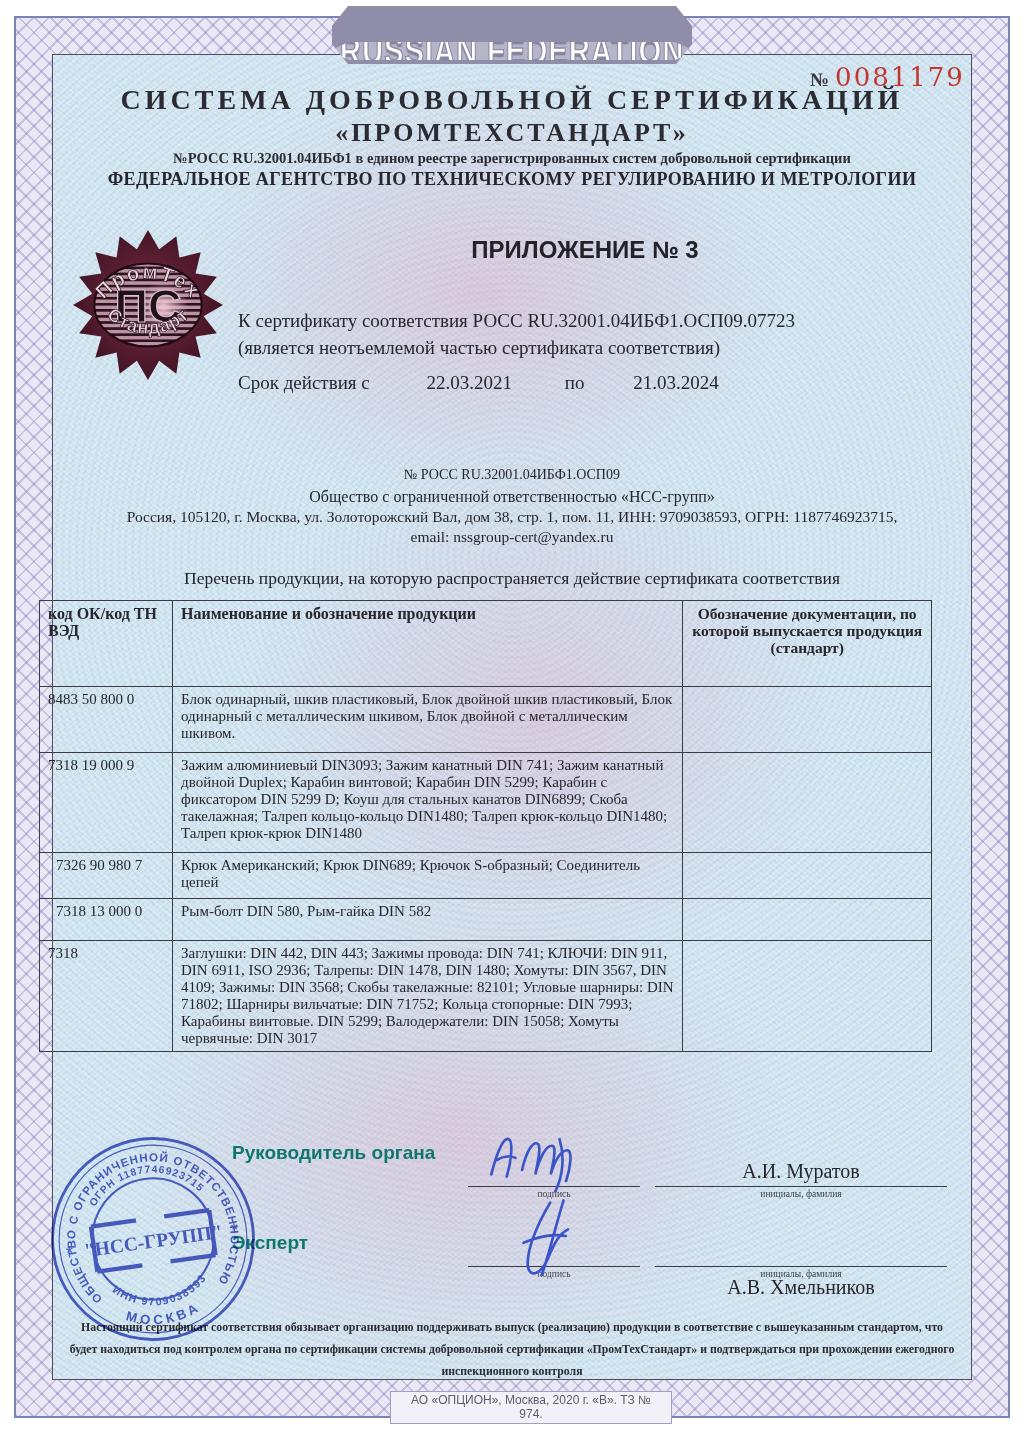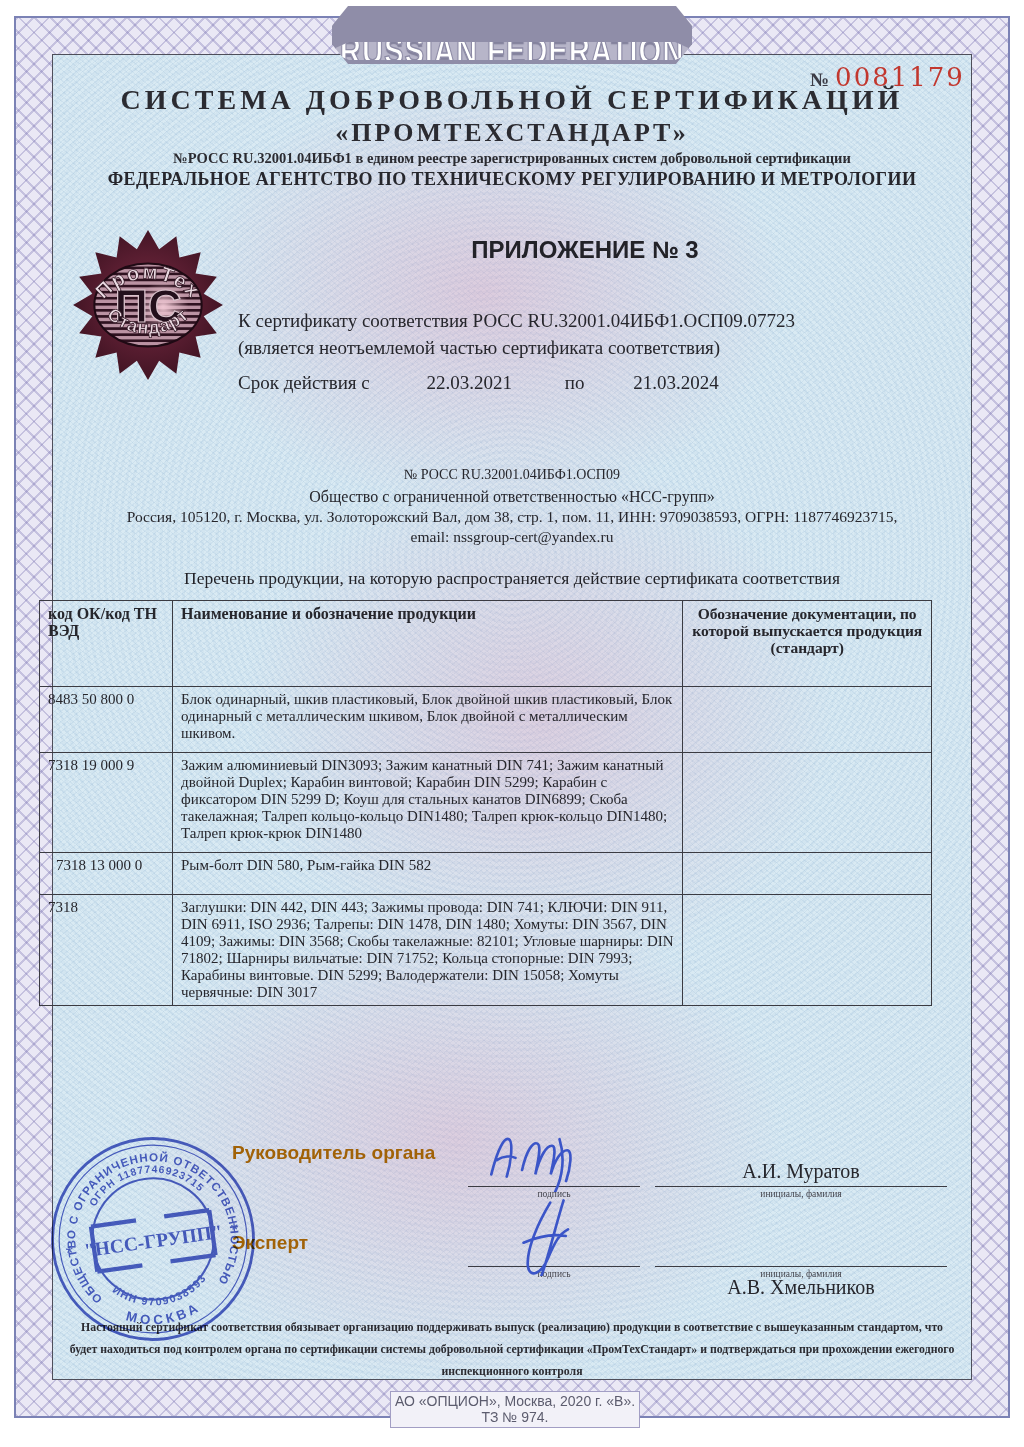--- a/index.html
+++ b/index.html
@@ -70,36 +70,36 @@
   th.c1{width:118px;text-align:left;font-size:16px;}
   th.c2{width:528px;text-align:left;font-size:16px;}
   th.c3{width:243px;text-align:center;font-weight:bold;font-size:15.5px;line-height:22px;padding-top:6px;}
   td.code{white-space:nowrap;}
   td.code.ind{padding-left:16px;}
   td.name{padding-right:44px;}
   tr.h{height:86px;} tr.r1{height:66px;} tr.r2{height:100px;} tr.r3{height:46px;} tr.r4{height:42px;} tr.r5{height:110px;}
 
   
   .sig-label{position:absolute;left:232px;z-index:3;font-family:"Liberation Sans",sans-serif;
-        font-weight:bold;font-size:19px;color:#a16207;}
+        font-weight:bold;font-size:19px;color:#0f766e;}
   .sig-line{position:absolute;border-top:1.5px solid #3b3b42;z-index:2;}
   .sig-cap{position:absolute;z-index:2;font-size:9.5px;color:#44444c;text-align:center;}
   .sig-name{position:absolute;z-index:2;font-size:20px;text-align:center;color:#26262c;}
   .sig-svg{position:absolute;z-index:4;}
 
   
   .stamp{position:absolute;left:44px;top:1130px;z-index:3;opacity:.88;mix-blend-mode:multiply;}
   .emblem{position:absolute;left:72px;top:224px;z-index:2;}
 
   
   .disclaimer{position:absolute;left:66px;top:1316px;width:892px;z-index:2;text-align:center;
         font-weight:bold;font-size:11.8px;line-height:22px;color:#2b2b31;}
   .printinfo{position:absolute;left:390px;top:1391px;width:248px;z-index:3;text-align:center;
-        font-family:"Liberation Sans",sans-serif;font-size:14px;color:#5c5c6e;
-        background:#f2f1f8;border:1px solid #a29ec4;padding:1px 0 2px;}
+        font-family:"Liberation Sans",sans-serif;font-size:12px;color:#5c5c6e;
+        background:#f2f1f8;border:1px solid #a29ec4;padding:1px 16px 2px;}
 </style>
 </head>
 <body>
 
 <div class="page">
 
   <div class="frame">
     <div class="inner"></div>
   </div>
 
@@ -175,20 +175,25 @@
     <tr class="r1">
       <td class="code">8483 50 800 0</td>
       <td class="name">Блок одинарный, шкив пластиковый, Блок двойной шкив пластиковый, Блок одинарный с металлическим шкивом, Блок двойной с металлическим шкивом.</td>
       <td></td>
     </tr>
     <tr class="r2">
       <td class="code">7318 19 000 9</td>
       <td class="name">Зажим алюминиевый DIN3093; Зажим канатный DIN 741; Зажим канатный двойной Duplex; Карабин винтовой; Карабин DIN 5299; Карабин с фиксатором DIN 5299 D; Коуш для стальных канатов DIN6899; Скоба такелажная; Талреп кольцо-кольцо DIN1480; Талреп крюк-кольцо DIN1480; Талреп крюк-крюк DIN1480</td>
       <td></td>
     </tr>
+    <tr class="r3">
+      <td class="code ind">7326 90 980 7</td>
+      <td class="name">Крюк Американский; Крюк DIN689; Крючок S-образный; Соединитель цепей</td>
+      <td></td>
+    </tr>
     <tr class="r4">
       <td class="code ind">7318 13 000 0</td>
       <td class="name">Рым-болт DIN 580, Рым-гайка DIN 582</td>
       <td></td>
     </tr>
     <tr class="r5">
       <td class="code">7318</td>
       <td class="name">Заглушки: DIN 442, DIN 443; Зажимы провода: DIN 741; КЛЮЧИ: DIN 911, DIN 6911, ISO 2936; Талрепы: DIN 1478, DIN 1480; Хомуты: DIN 3567, DIN 4109; Зажимы: DIN 3568; Скобы такелажные: 82101; Угловые шарниры: DIN 71802; Шарниры вильчатые: DIN 71752; Кольца стопорные: DIN 7993; Карабины винтовые. DIN 5299; Валодержатели: DIN 15058; Хомуты червячные: DIN 3017</td>
       <td></td>
     </tr>

